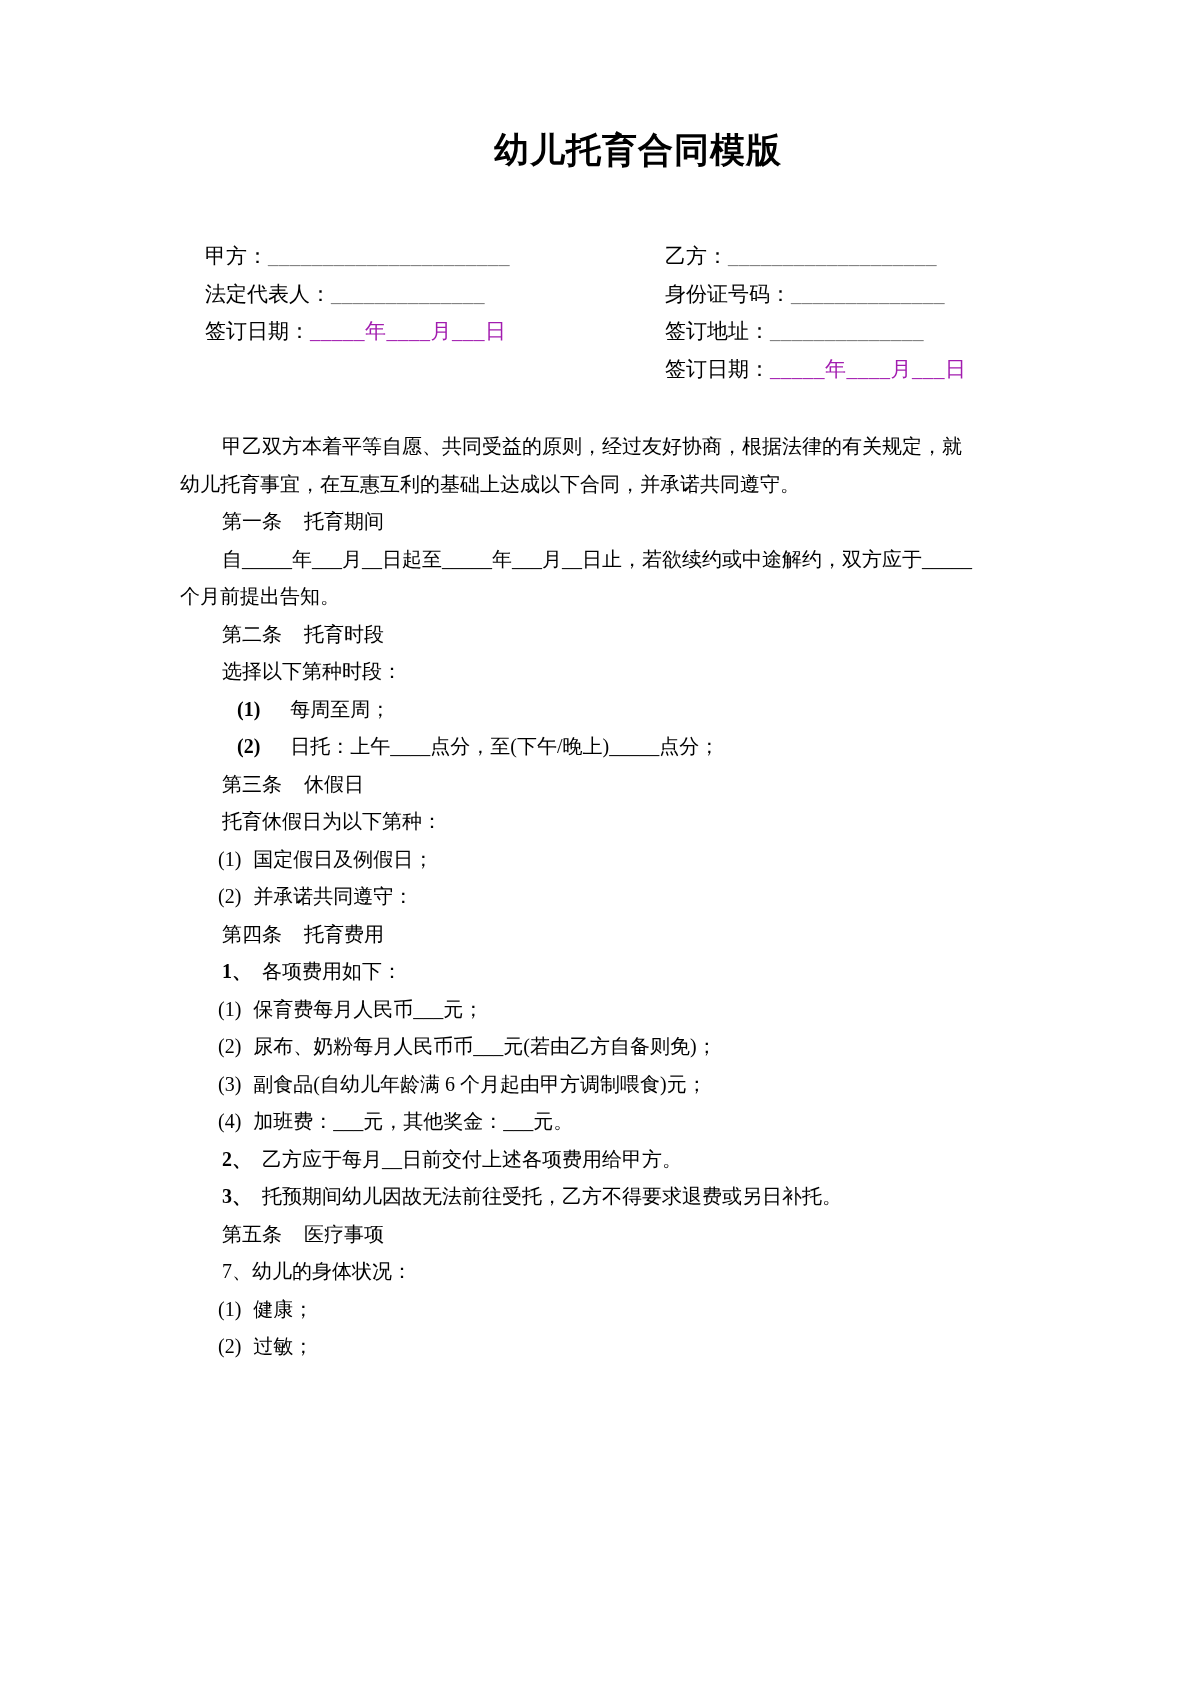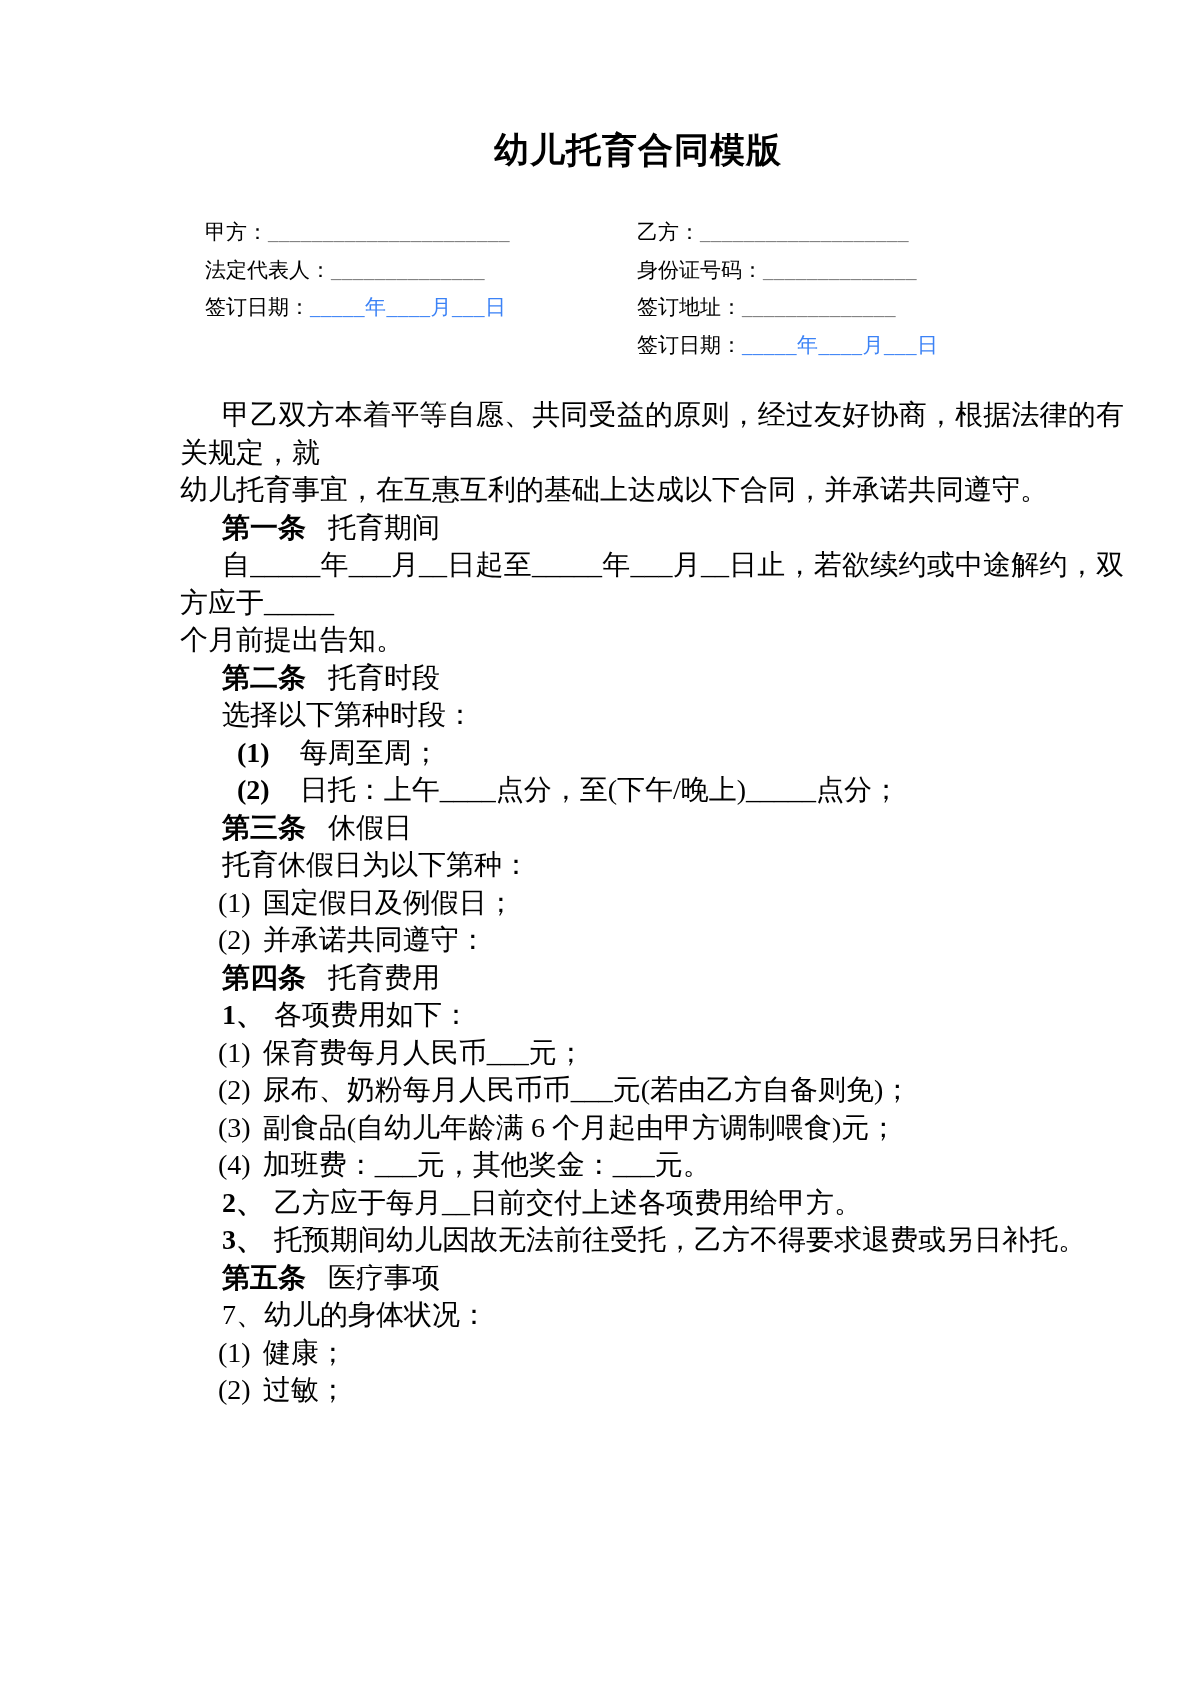--- a/index.html
+++ b/index.html
@@ -13,33 +13,33 @@
     font-family:"Liberation Serif","DejaVu Serif",sans-serif;
   }
   .title{
     font-size:35px;font-weight:700;
     text-align:center;
     margin:130px 0 0 0;
     line-height:42px;
     position:relative;left:-14px;
     letter-spacing:1px;
   }
-  .parties{display:flex;margin-top:42px;}
+  .parties{display:flex;margin-top:66px;gap:28px;}
   .pcol-left{width:457px;box-sizing:border-box;padding-left:25px;}
   .pcol-right{flex:1;}
   .prow{font-size:21px;line-height:37.5px;white-space:nowrap;}
   .plabel{color:#000;}
   .pblank{color:#7d7d7d;letter-spacing:.5px;}
-  .pblank.dark{color:#3b82f6;}
-  .docbody{margin-top:32px;font-size:28px;line-height:37.5px;}
+  .pblank.dark{color:#a21caf;}
+  .docbody{margin-top:40px;font-size:20px;line-height:37.5px;}
   .docbody p{margin:0;}
   .para{text-align:justify;text-indent:42px;white-space:pre-wrap;word-break:break-all;}
   .plain{padding-left:42px;}
   .heading{padding-left:42px;}
-  .hnum{font-weight:700;margin-right:22px;}
+  .hnum{font-weight:400;margin-right:22px;}
   .item1{padding-left:57px;}
   .inum1{font-weight:700;margin-right:30px;}
   .item2{padding-left:38px;}
   .inum2{margin-right:12px;}
   .onum{font-weight:700;margin-right:10px;}
   .pagenum{
     position:absolute;left:0;right:0;top:1558px;
     text-align:center;font-size:19px;color:#000;
   }
 </style>

